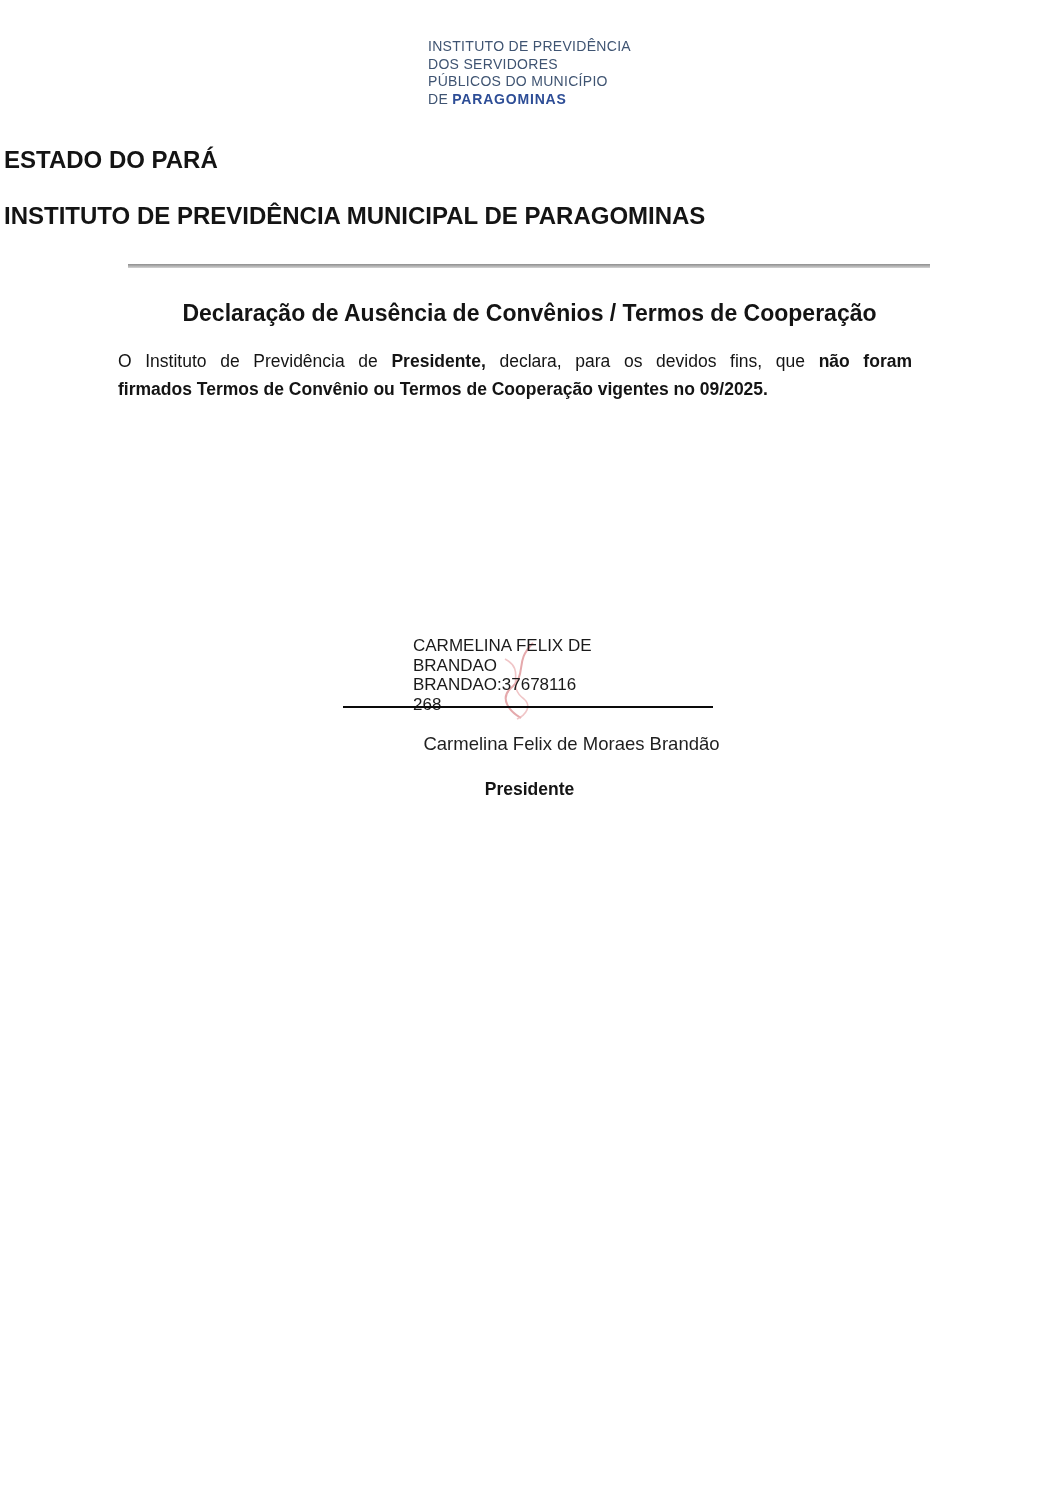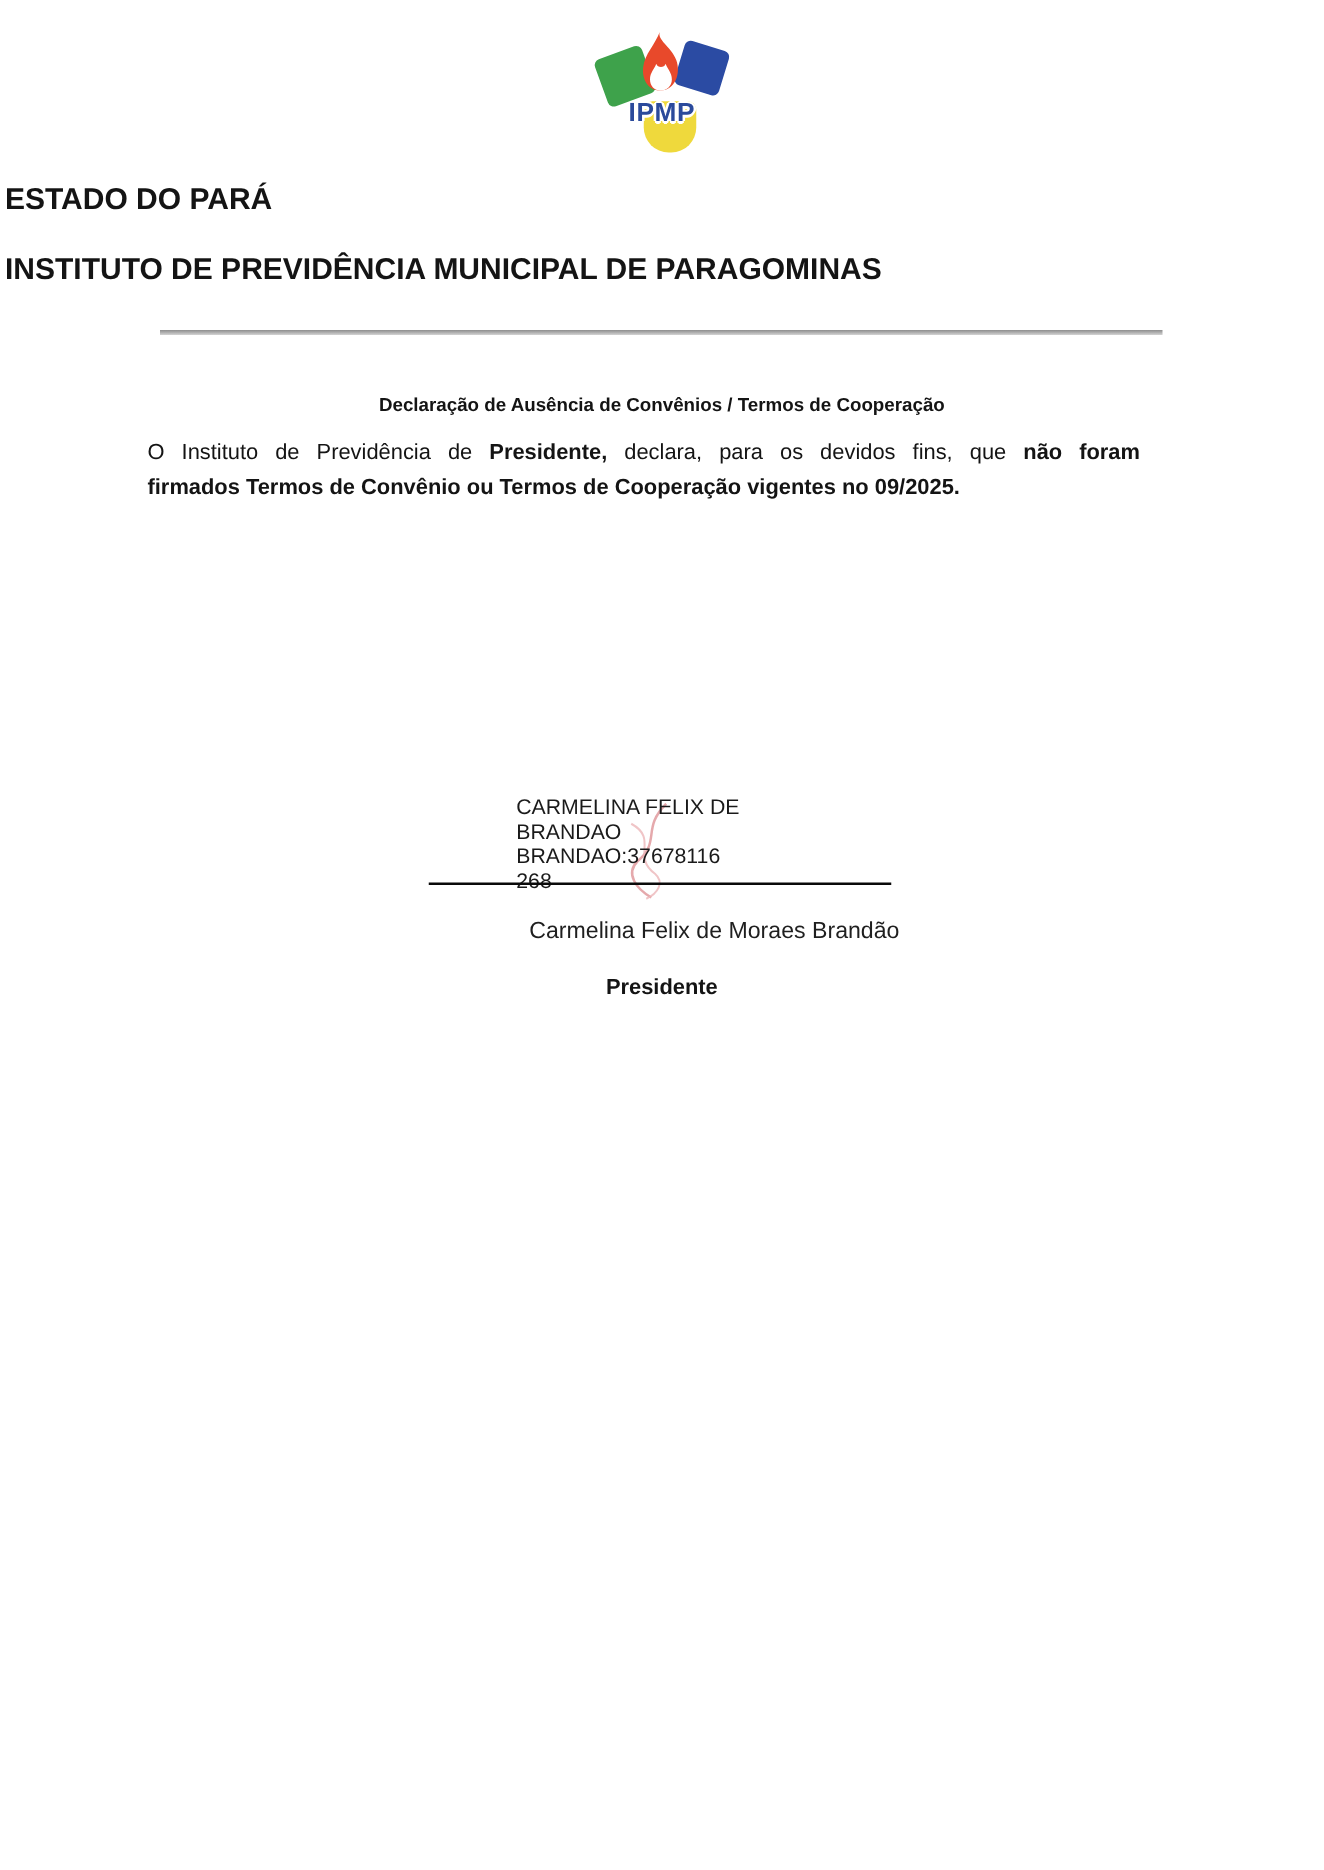--- a/index.html
+++ b/index.html
@@ -71,21 +71,21 @@
 
   .rule {
     position: absolute; top: 264px; left: 128px;
     width: 802px; height: 4px;
     background: linear-gradient(180deg, #8e8e8e 0%, #b3b3b3 55%, #d4d4d4 100%);
   }
 
   
   .doc-title {
     position: absolute; top: 300px; left: 0; width: 100%;
-    text-align: center; font-size: 15px; font-weight: bold; margin-top: 16px;
+    text-align: center; font-size: 23px; font-weight: bold;
   }
   .body-par {
     position: absolute; top: 347px; left: 118px; width: 794px;
     font-size: 17.5px; line-height: 28px;
   }
   .jl { text-align: justify; text-align-last: justify; }
   .b { font-weight: bold; }
 
   .closing-par {
     position: absolute; top: 466px; left: 118px; width: 794px;
@@ -116,31 +116,25 @@
     position: absolute; top: 779px; left: 0; width: 100%;
     text-align: center; font-size: 17.5px; font-weight: bold;
   }
 </style>
 </head>
 <body>
 
 <div class="page">
 
   <div class="logo-row">
-    <div class="logo-mark">
-      <div class="shape-green"></div>
-      <div class="shape-blue"></div>
-      <span class="flame">
-        <svg width="34" height="52" viewBox="0 0 34 52">
-          <path d="M16 1 C 13 8, 25 13, 29 24 C 33 35, 28 48, 16.5 48.5 C 6 48.5, 1.5 39, 2.5 30 C 3.8 19, 12 12, 16 1 Z" fill="#E8492B"></path>
-          <path d="M16.5 48.5 C 11.5 48.5, 8 44.5, 8 39.5 C 8 34, 11.5 31.5, 13 27 C 14 30.5, 19.5 30.5, 20.5 27 C 22 31.5, 25.5 34, 25.5 39.5 C 25.5 44.5, 21.5 48.5, 16.5 48.5 Z" fill="#ffffff"></path>
-        </svg>
-      </span>
-      <div class="shape-yellow"></div>
-      <div class="ipmp-text">IPMP</div>
+    <div class="logo-text">
+      <div>INSTITUTO DE PREVIDÊNCIA</div>
+      <div>DOS SERVIDORES</div>
+      <div>PÚBLICOS DO MUNICÍPIO</div>
+      <div><span>DE </span><span class="bold-city">PARAGOMINAS</span></div>
     </div>
   </div>
 
   <div class="header-line l1">ESTADO DO PARÁ</div>
   <div class="header-line l2">INSTITUTO DE PREVIDÊNCIA MUNICIPAL DE PARAGOMINAS</div>
   <div class="rule"></div>
 
   <div class="doc-title">Declaração de Ausência de Convênios / Termos de Cooperação</div>
 
   <div class="body-par">

